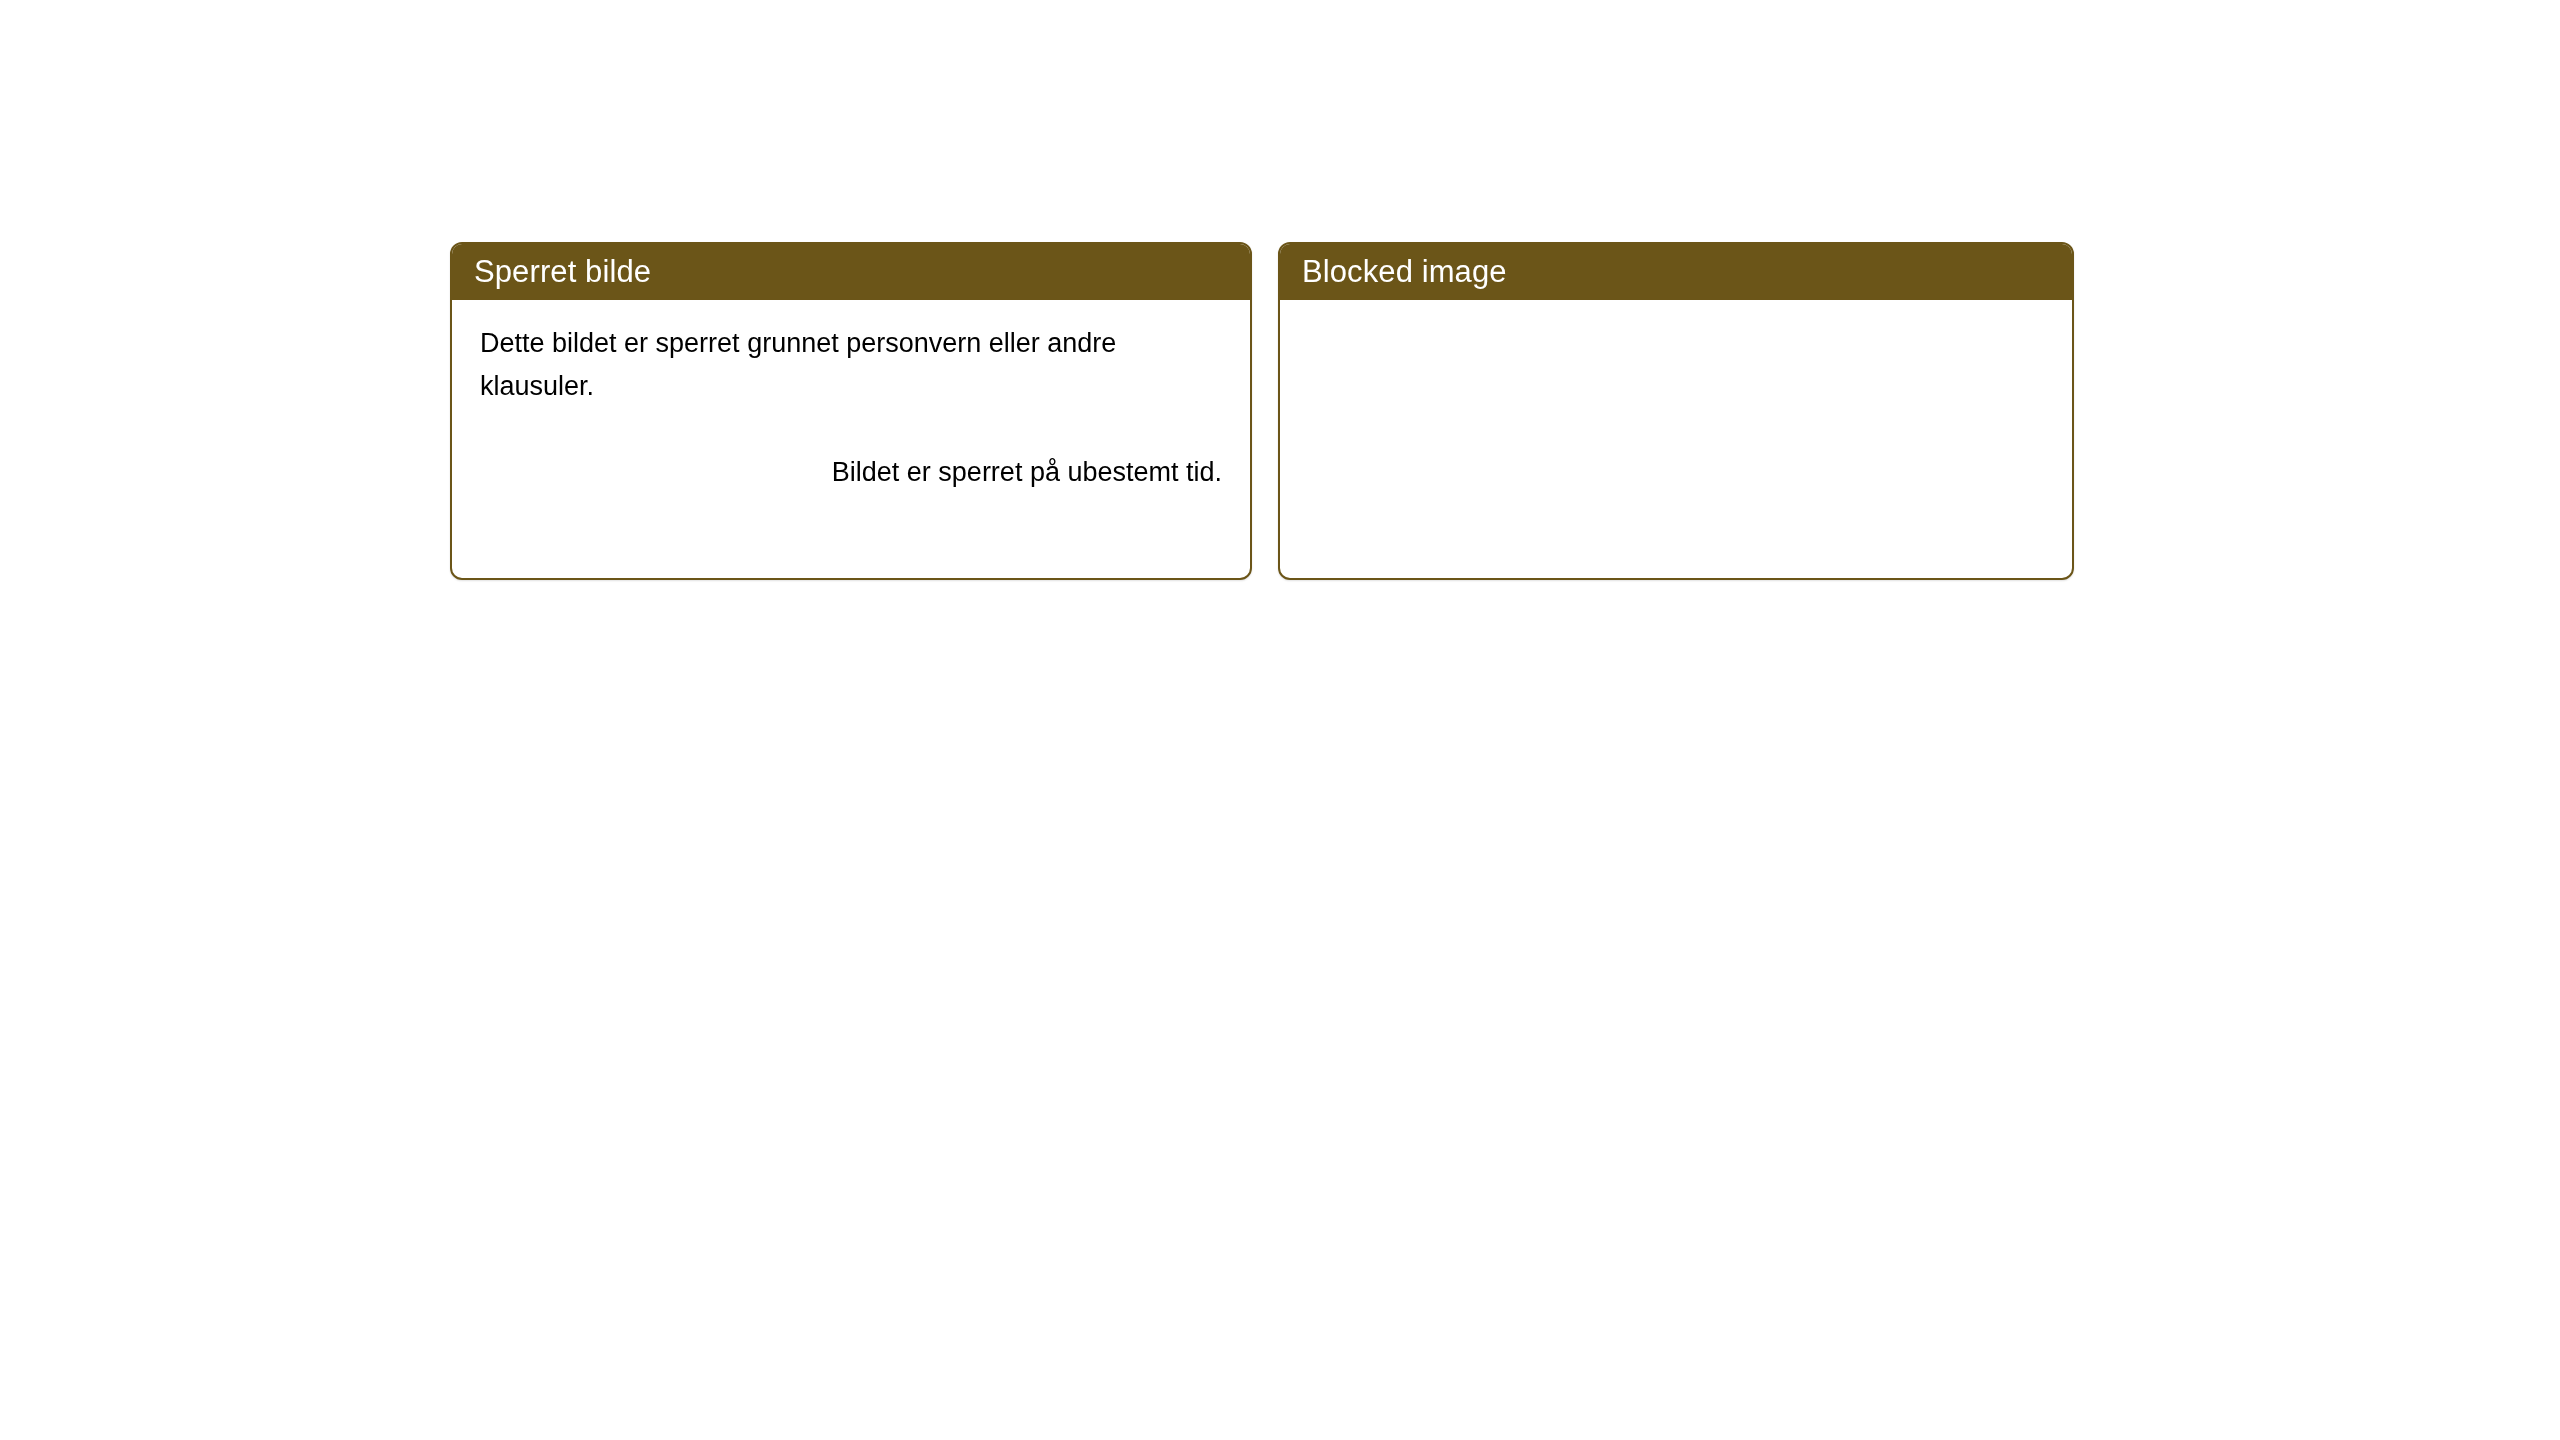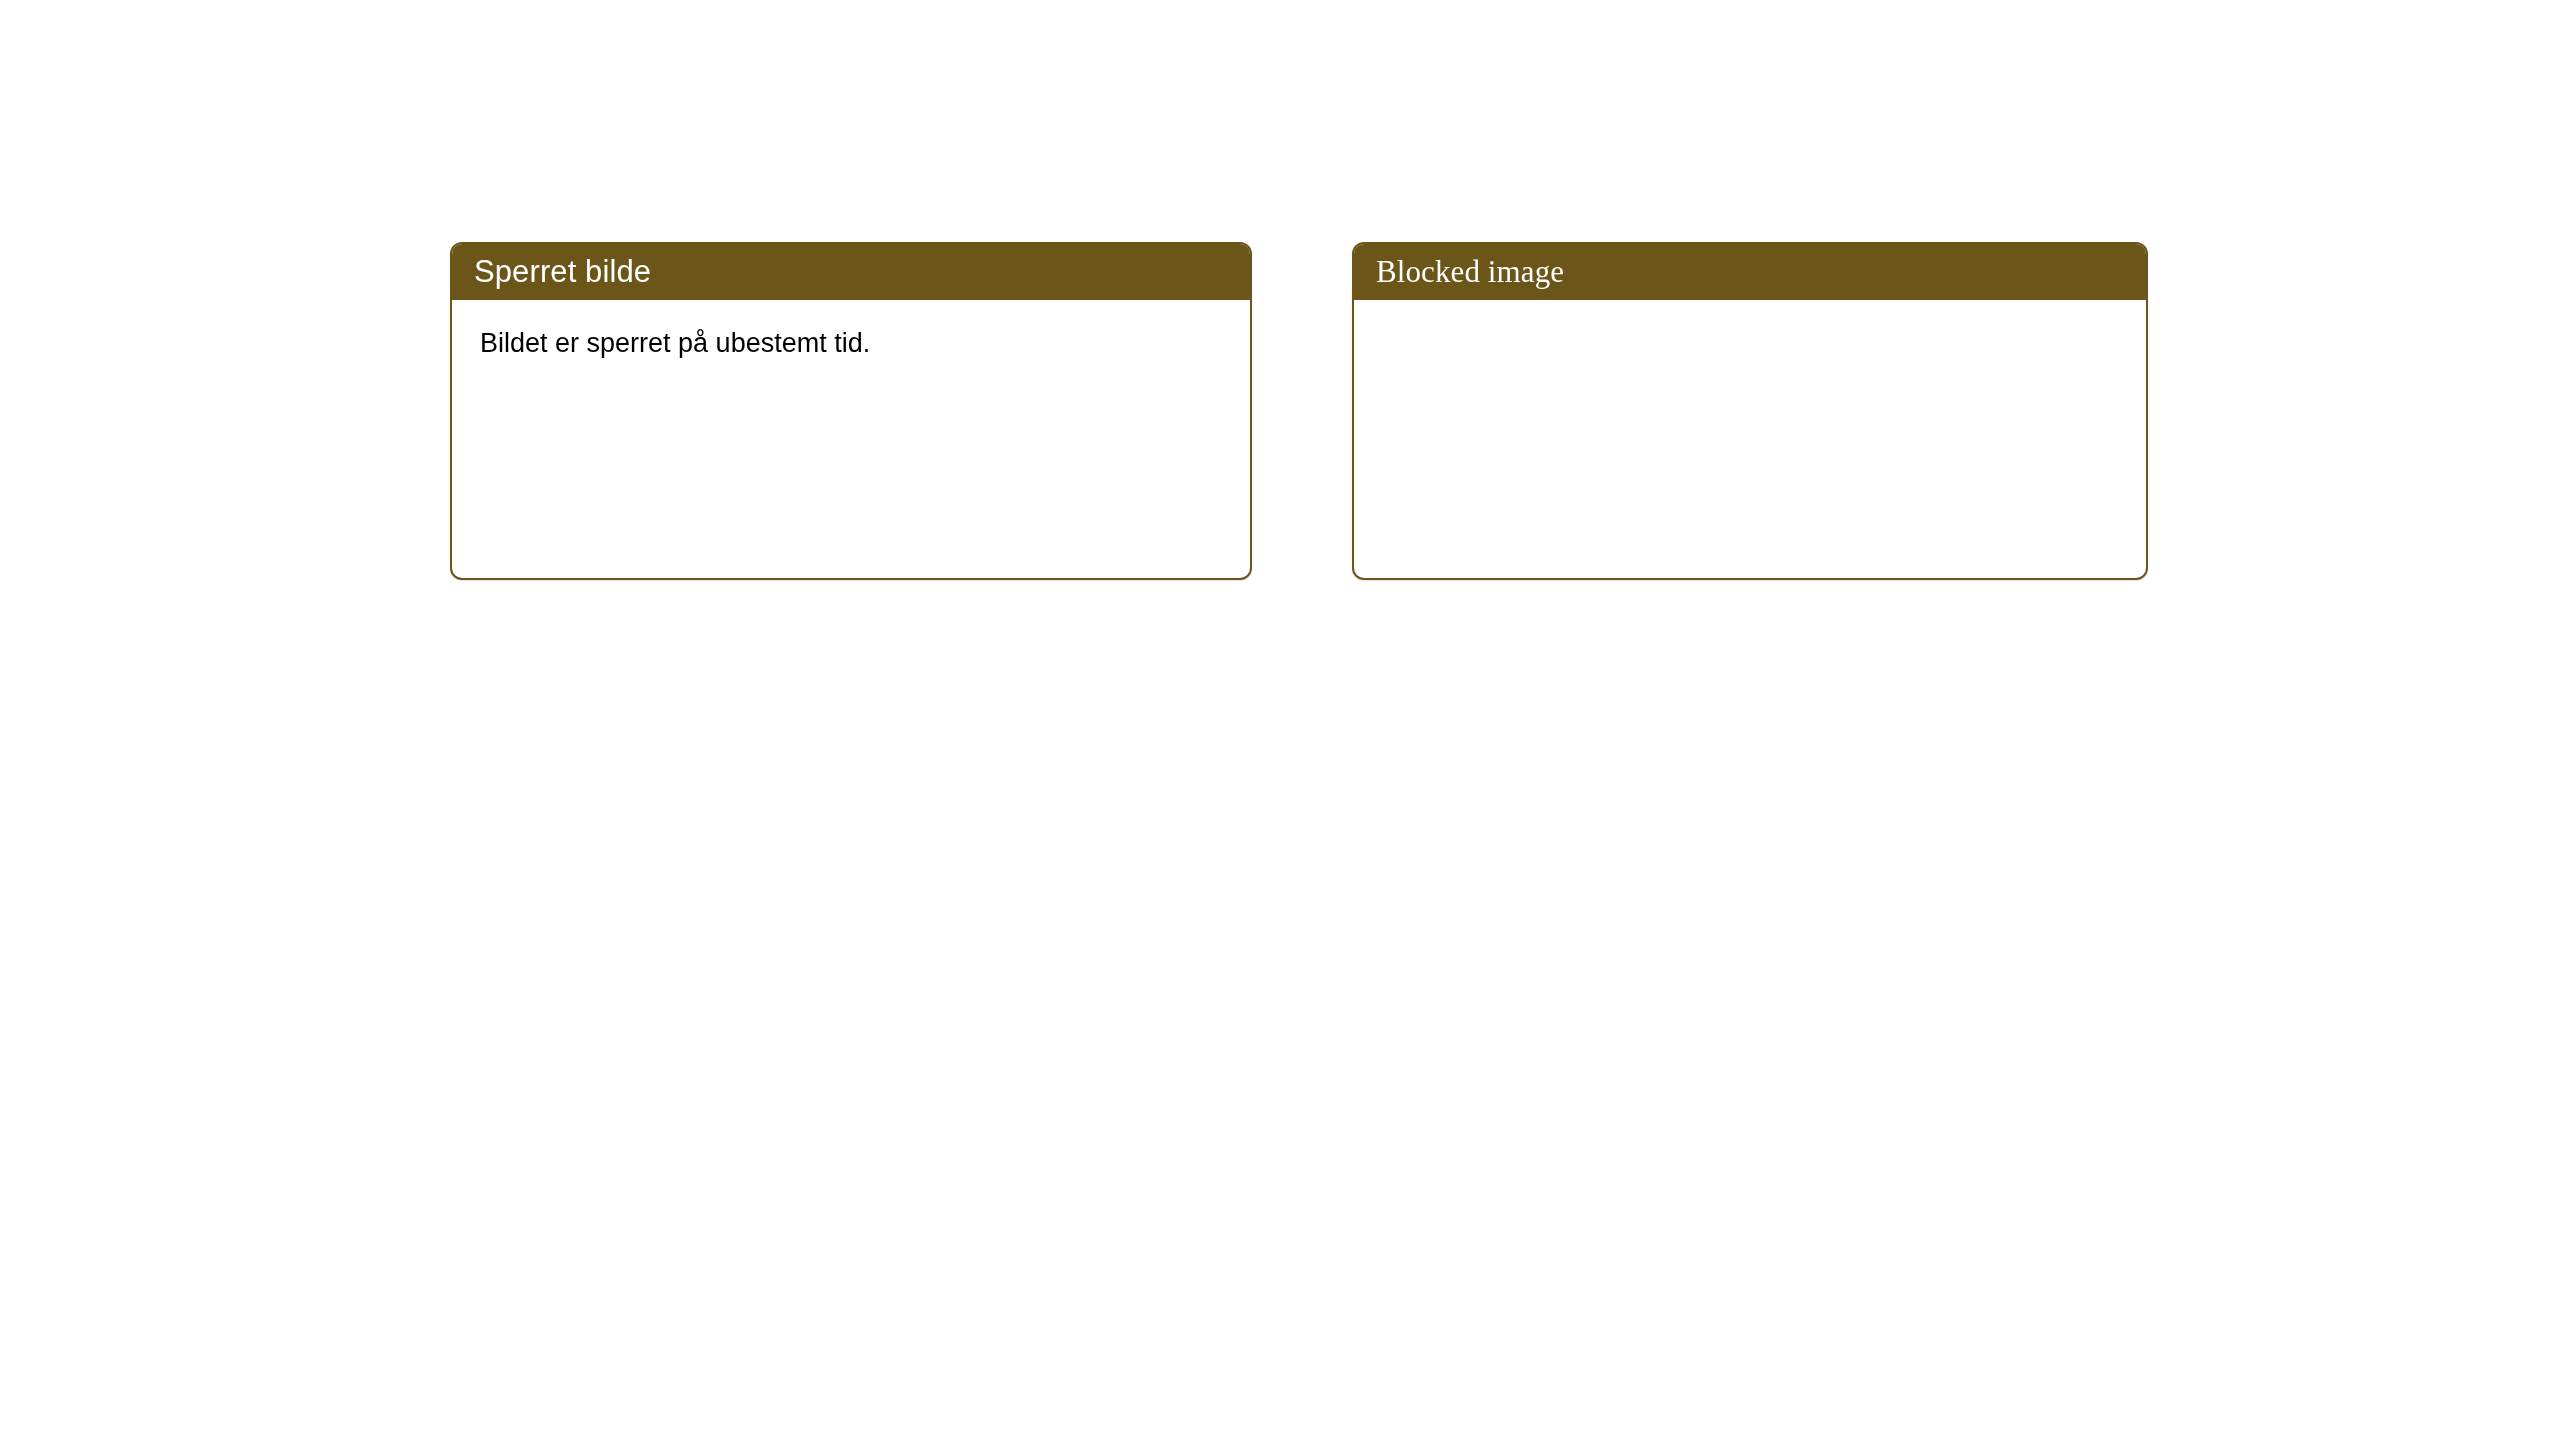--- a/index.html
+++ b/index.html
@@ -35,25 +35,24 @@
   }
 
   .card-no {
     left: 450px;
     top: 242px;
     width: 802px;
     height: 338px;
   }
 
   .card-en {
-    left: 1352px;
+    left: 1278px;
     top: 242px;
     width: 796px;
     height: 338px;
-    font-family: Liberation Serif, serif;
   }
 
   .card-header {
     box-sizing: border-box;
     height: 58px;
     background: #6b5518;
     margin: -2px -2px 0 -2px;
     padding: 0 0 0 24px;
     display: flex;
     align-items: center;
@@ -92,20 +91,21 @@
 </head>
 <body>
 
 <div id="notice-area">
 
   <section class="notice-card card-no">
     <div class="card-header">
       <span class="card-header-title">Sperret bilde</span>
     </div>
     <div class="card-body">
+      <p class="card-paragraph">Dette bildet er sperret grunnet personvern eller andre klausuler.</p>
       <p class="card-paragraph">Bildet er sperret på ubestemt tid.</p>
     </div>
   </section>
 
   <section class="notice-card card-en">
     <div class="card-header">
       <span class="card-header-title">Blocked image</span>
     </div>
     <div class="card-body">
     </div>

